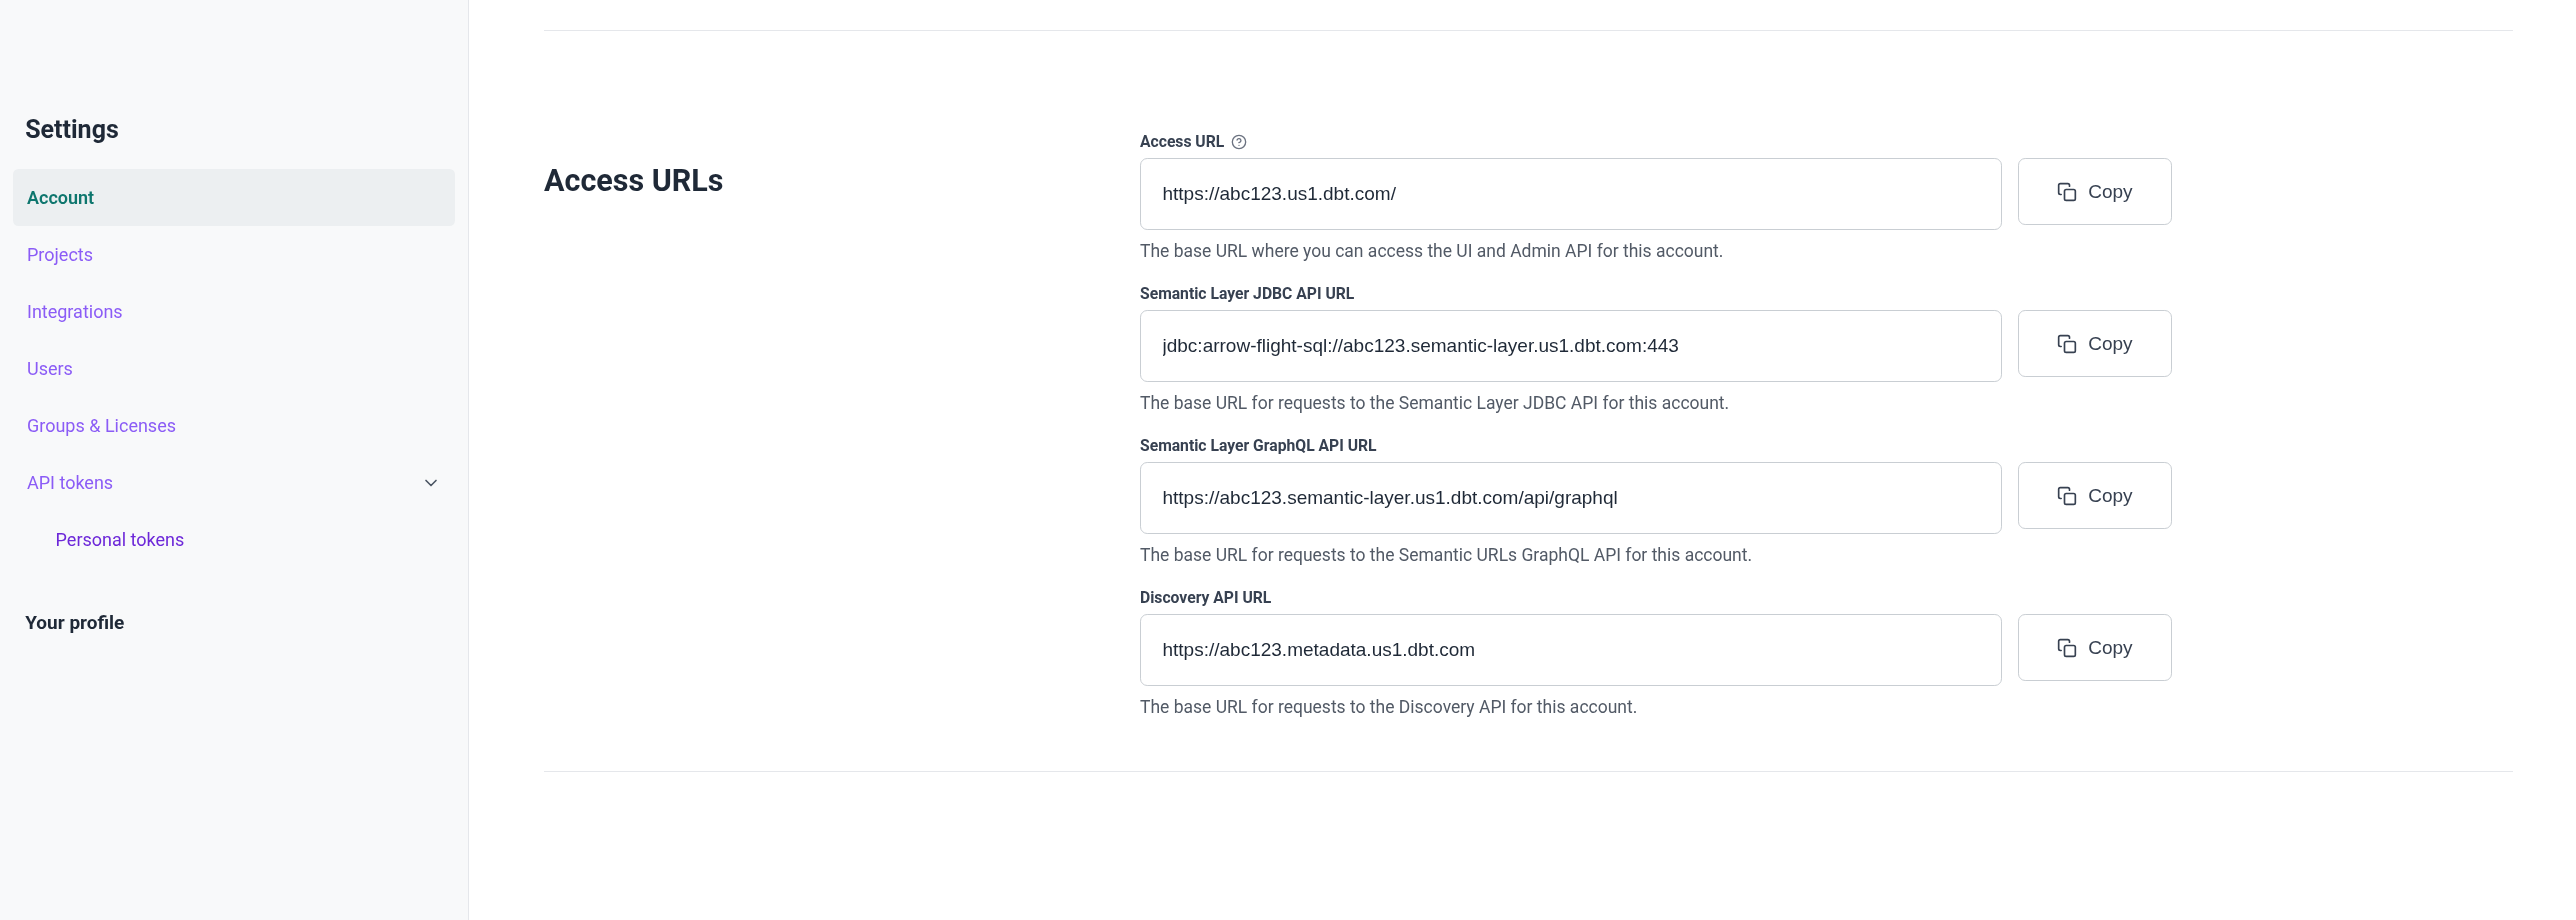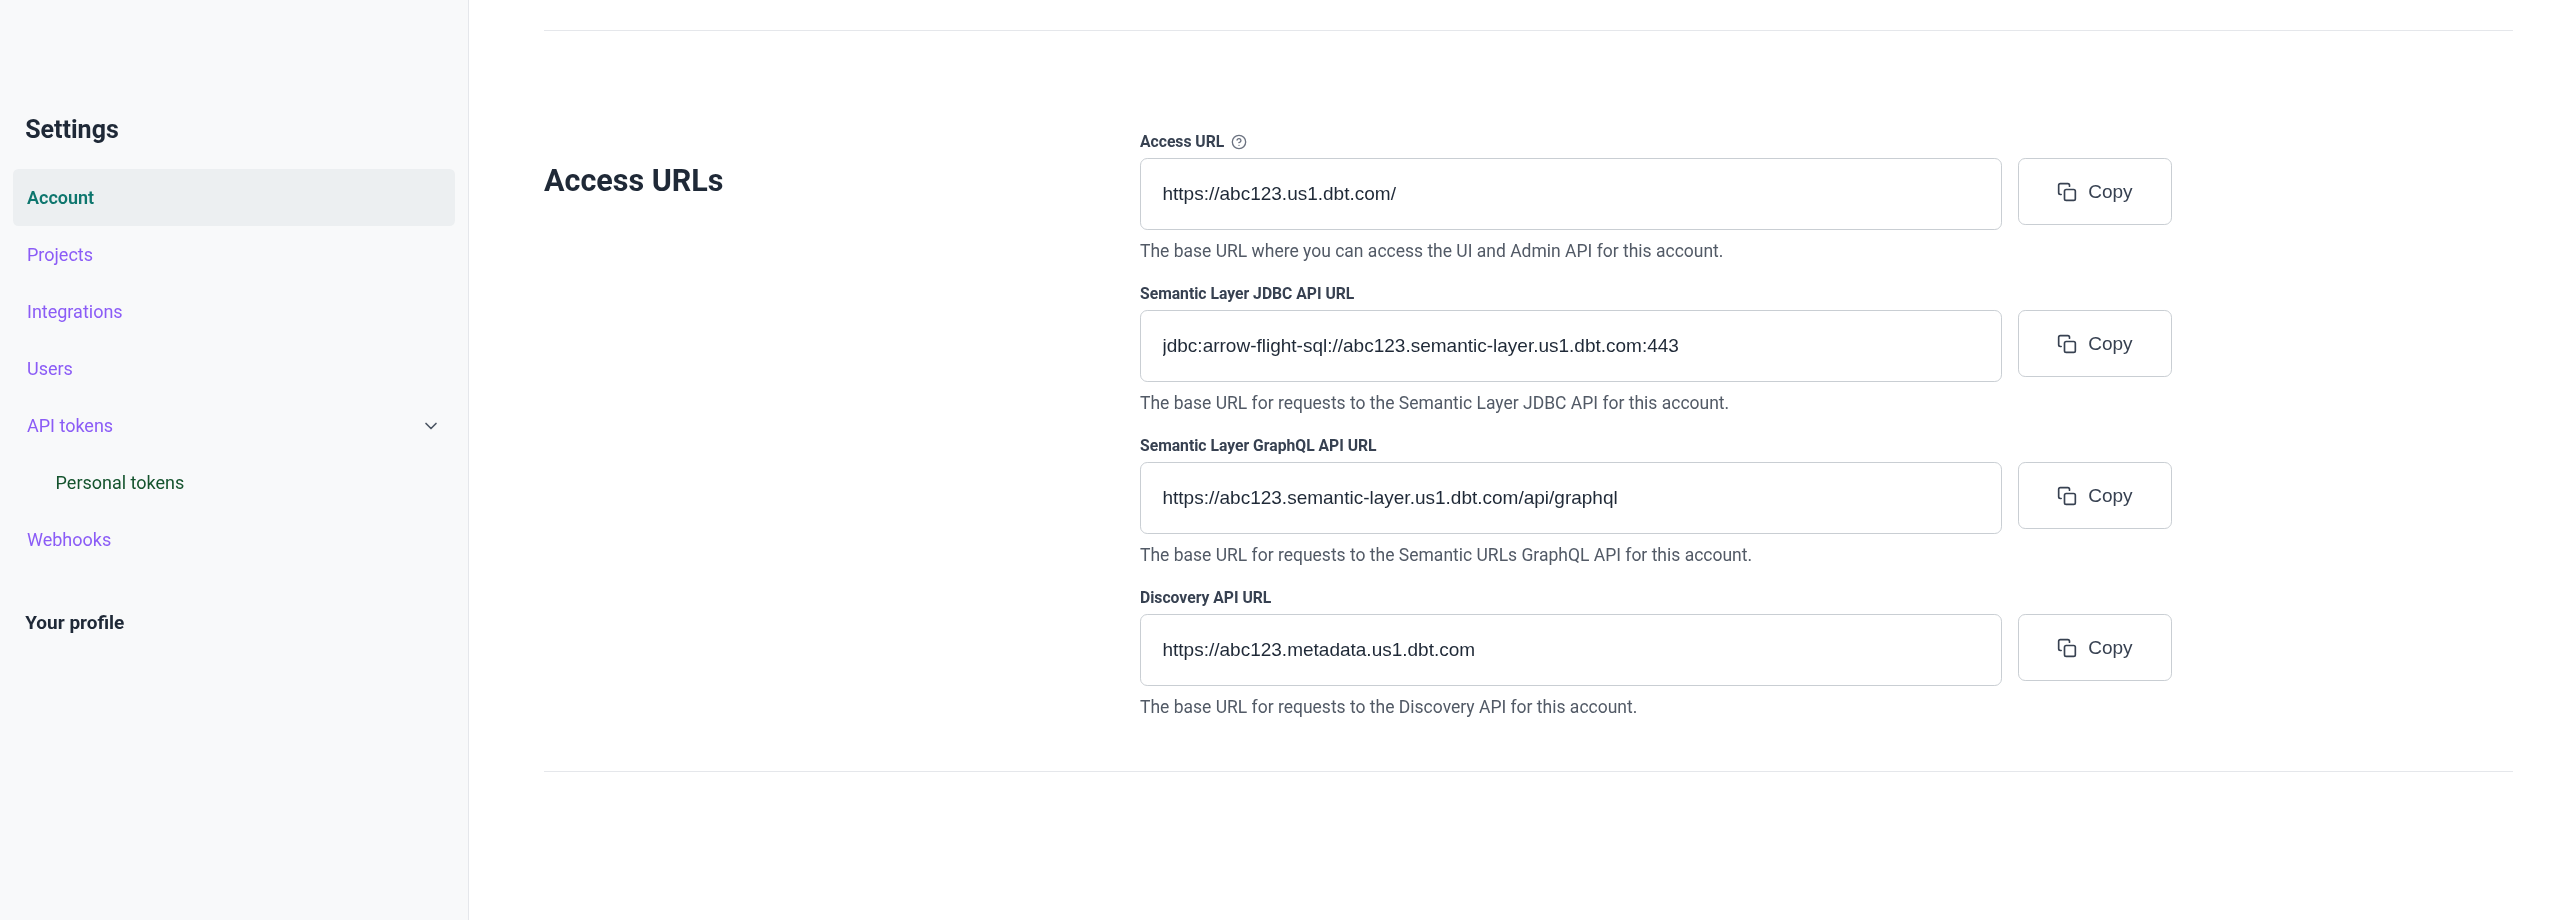--- a/index.html
+++ b/index.html
@@ -37,21 +37,21 @@
     cursor: pointer;
   }
   .sidebar-item.active {
     background: #eceff1;
     color: #0e766e;
     font-weight: 600;
   }
   .sidebar-subitem {
     padding: 18px 14.4px 18px 43px;
     font-size: 18px;
-    color: #14532d;
+    color: #6d28d9;
     cursor: pointer;
   }
   .sidebar-heading.secondary {
     padding-top: 43px;
     font-size: 19px;
   }
   .chevron {
     width: 20px;
     height: 20px;
   }
@@ -151,30 +151,30 @@
     <div class="sidebar-item">
       <span>Projects</span>
     </div>
     <div class="sidebar-item">
       <span>Integrations</span>
     </div>
     <div class="sidebar-item">
       <span>Users</span>
     </div>
     <div class="sidebar-item">
+      <span>Groups &amp; Licenses</span>
+    </div>
+    <div class="sidebar-item">
       <span>API tokens</span>
       <svg class="chevron" viewBox="0 0 24 24" fill="none" stroke="#4b5563" stroke-width="2" stroke-linecap="round" stroke-linejoin="round">
           <polyline points="6 9 12 15 18 9"></polyline>
         </svg>
     </div>
     <div class="sidebar-subitem">
       <span>Personal tokens</span>
-    </div>
-    <div class="sidebar-item">
-      <span>Webhooks</span>
     </div>
 
     <div class="sidebar-heading secondary">Your profile</div>
   </nav>
 
   <main class="main">
     <section class="section">
       <div class="section-title-col">
         <h2 class="section-title">Access URLs</h2>
       </div>

